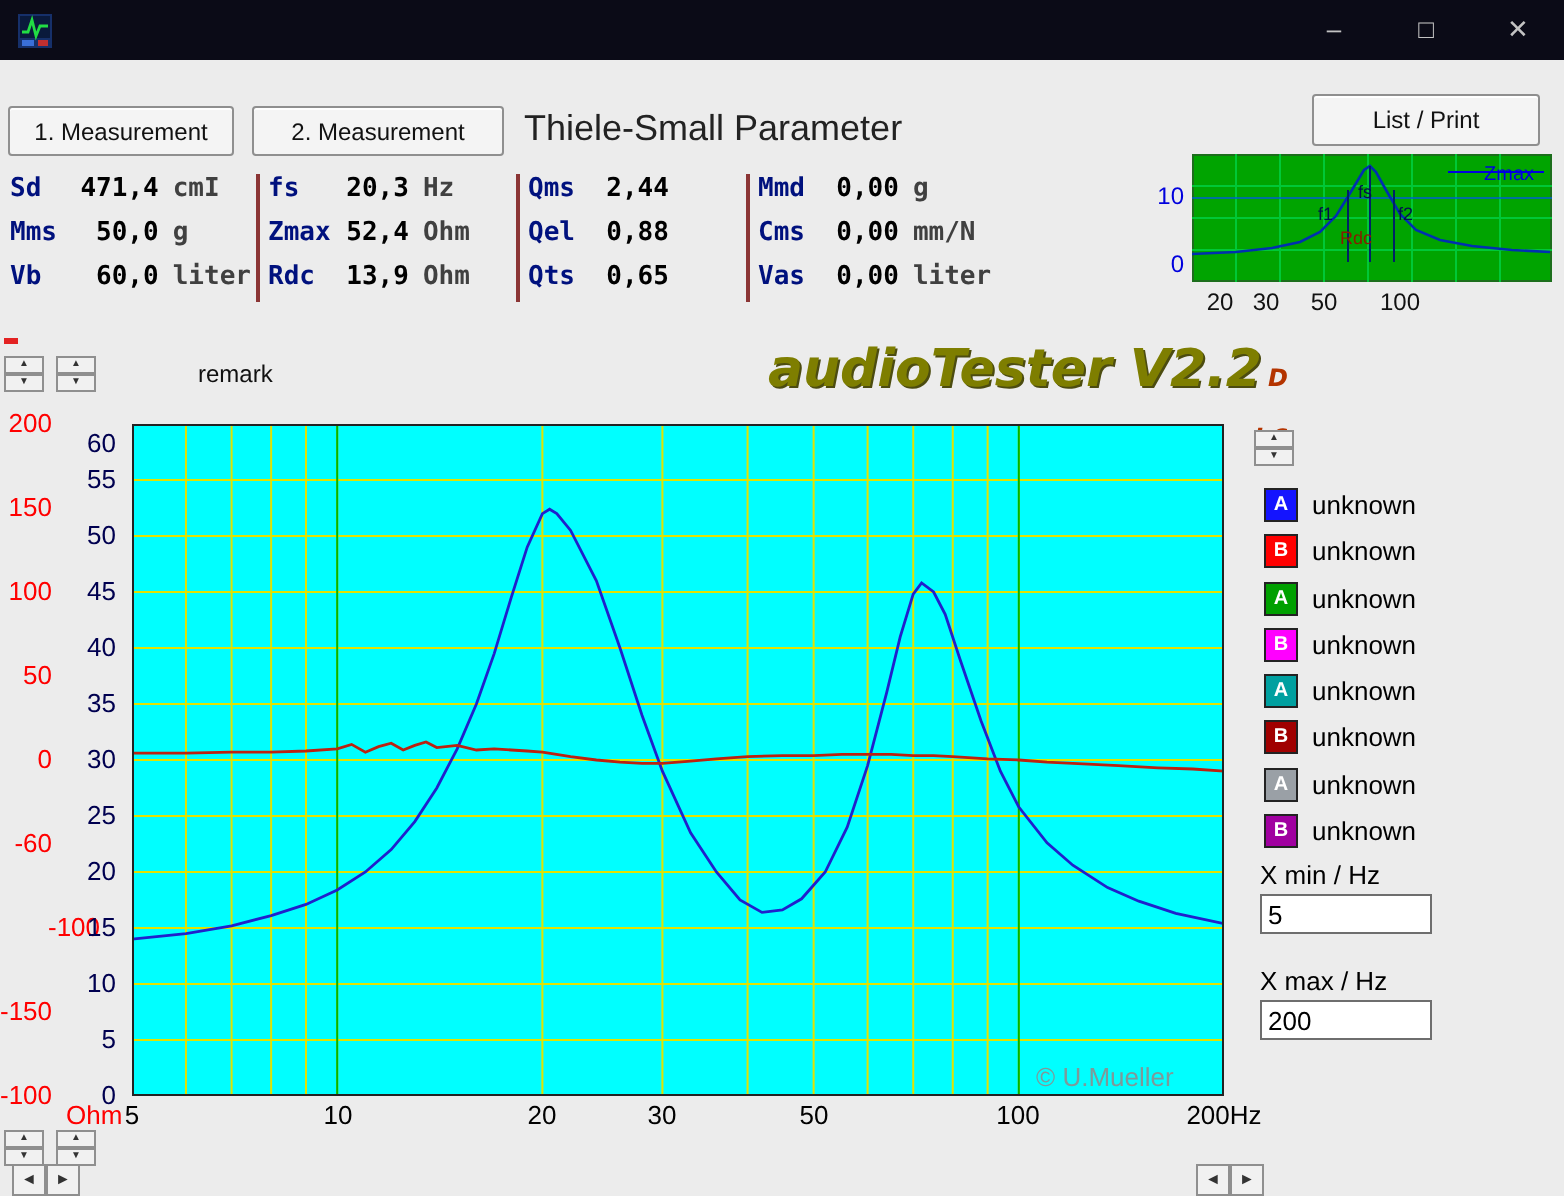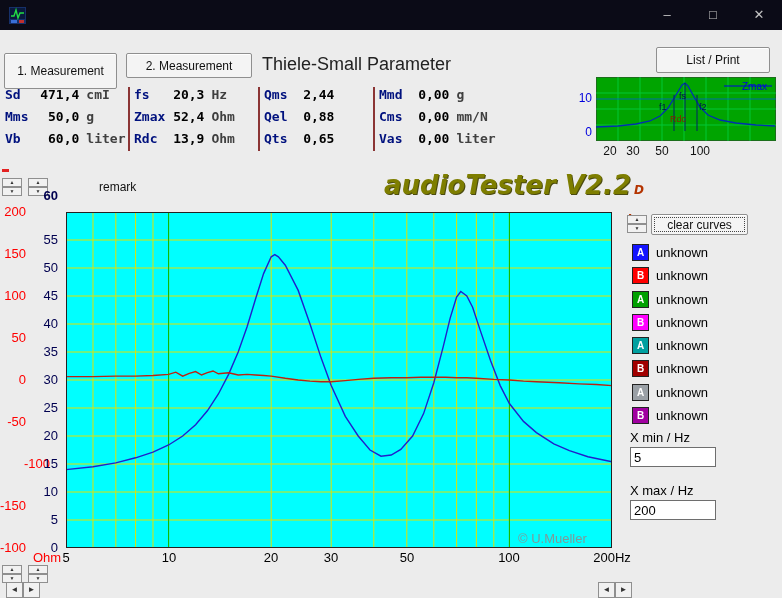--- a/index.html
+++ b/index.html
@@ -8,21 +8,21 @@
   
   .titlebar{position:absolute;left:0;top:0;width:782px;height:30px;background:#0b0b17;}
   .app-icon{position:absolute;left:9px;top:7px;}
   .caption-btn{position:absolute;top:0;width:46px;height:30px;color:#c3c3c3;text-align:center;
        line-height:30px;font-size:13px;cursor:default;}
   #cap-min{right:92px;} #cap-max{right:46px;} #cap-close{right:0;}
   
   .win-btn{position:absolute;background:#f4f4f4;border:1px solid #8f8f8f;border-radius:2px;
        font-family:"Liberation Sans",sans-serif;font-size:12px;color:#111;text-align:center;
        box-shadow:inset 0 1px 0 #ffffff;padding:0;}
-  #btn-m1{left:4px;top:53px;width:113px;height:36px;}
+  #btn-m1{left:4px;top:53px;width:113px;height:25px;}
   #btn-m2{left:126px;top:53px;width:126px;height:25px;}
   #btn-print{left:656px;top:47px;width:114px;height:26px;}
   #heading{position:absolute;left:262px;top:54px;font-size:18px;color:#222;}
   
   .param-col{position:absolute;top:84px;font-family:"DejaVu Sans Mono","Liberation Mono",monospace;
        font-size:13px;font-weight:700;line-height:22px;white-space:pre;}
   .param-row{height:22px;}
   .p-label{display:inline-block;width:4.5ch;color:#00117e;}
   .p-val{display:inline-block;text-align:right;color:#000;}
   .p-unit{margin-left:7px;color:#404040;}
@@ -150,21 +150,20 @@
   </div>
   <div class="abtn" id="arr-l1">◄</div>
   <div class="abtn" id="arr-l2">►</div>
   <div class="abtn" id="arr-r1">◄</div>
   <div class="abtn" id="arr-r2">►</div>
 
   <div class="spin" id="spin-e">
     <div class="spin-half">▲</div>
     <div class="spin-half">▼</div>
   </div>
-  <button class="win-btn" id="clear-btn">clear curves</button>
   <div class="range-label" id="xmin-label">X min / Hz</div>
   <input class="range-input" id="xmin-input" value="5" style="">
   <div class="range-label" id="xmax-label">X max / Hz</div>
   <input class="range-input" id="xmax-input" value="200" style="">
 
 <div class="param-col" style="left: 5px;"><div class="param-row"><span class="p-label">Sd</span><span class="p-val" style="width: 5ch;">471,4</span><span class="p-unit">cmI</span></div><div class="param-row"><span class="p-label">Mms</span><span class="p-val" style="width: 5ch;">50,0</span><span class="p-unit">g</span></div><div class="param-row"><span class="p-label">Vb</span><span class="p-val" style="width: 5ch;">60,0</span><span class="p-unit">liter</span></div></div>
     <div class="param-col" style="left: 134px;"><div class="param-row"><span class="p-label">fs</span><span class="p-val" style="width: 4.5ch;">20,3</span><span class="p-unit">Hz</span></div><div class="param-row"><span class="p-label">Zmax</span><span class="p-val" style="width: 4.5ch;">52,4</span><span class="p-unit">Ohm</span></div><div class="param-row"><span class="p-label">Rdc</span><span class="p-val" style="width: 4.5ch;">13,9</span><span class="p-unit">Ohm</span></div></div>
     <div class="param-col" style="left: 264px;"><div class="param-row"><span class="p-label">Qms</span><span class="p-val" style="width: 4.5ch;">2,44</span><span class="p-unit"></span></div><div class="param-row"><span class="p-label">Qel</span><span class="p-val" style="width: 4.5ch;">0,88</span><span class="p-unit"></span></div><div class="param-row"><span class="p-label">Qts</span><span class="p-val" style="width: 4.5ch;">0,65</span><span class="p-unit"></span></div></div>
     <div class="param-col" style="left: 379px;"><div class="param-row"><span class="p-label">Mmd</span><span class="p-val" style="width: 4.5ch;">0,00</span><span class="p-unit">g</span></div><div class="param-row"><span class="p-label">Cms</span><span class="p-val" style="width: 4.5ch;">0,00</span><span class="p-unit">mm/N</span></div><div class="param-row"><span class="p-label">Vas</span><span class="p-val" style="width: 4.5ch;">0,00</span><span class="p-unit">liter</span></div></div>
     <div class="sep" style="left: 128px;"></div>
@@ -200,25 +199,25 @@
     </div>
     <div class="legend-item" style="top: 407px;">
       <div class="legend-box" style="background: rgb(160, 0, 160);">B</div>
       <div class="legend-label">unknown</div>
     </div>
     <div class="axis-red" style="top: 204px; color: rgb(255, 0, 0);">200</div>
     <div class="axis-red" style="top: 246px; color: rgb(255, 0, 0);">150</div>
     <div class="axis-red" style="top: 288px; color: rgb(255, 0, 0);">100</div>
     <div class="axis-red" style="top: 330px; color: rgb(255, 0, 0);">50</div>
     <div class="axis-red" style="top: 372px; color: rgb(255, 0, 0);">0</div>
-    <div class="axis-red" style="top: 414px; color: rgb(255, 0, 0);">-50</div>
+    <div class="axis-red" style="top: 414px; color: rgb(255, 0, 0);">-60</div>
     <div class="axis-red" style="top: 456px; color: rgb(255, 0, 0); padding-left: 24px;">-100</div>
     <div class="axis-red" style="top: 498px; color: rgb(255, 0, 0);">-150</div>
     <div class="axis-red" style="top: 540px; color: rgb(255, 0, 0);">-100</div>
-    <div class="axis-ohm" style="top: 188px; color: rgb(0, 0, 80); font-weight: bold;">60</div>
+    <div class="axis-ohm" style="top: 214px; color: rgb(0, 0, 80);">60</div>
     <div class="axis-ohm" style="top: 232px; color: rgb(0, 0, 80);">55</div>
     <div class="axis-ohm" style="top: 260px; color: rgb(0, 0, 80);">50</div>
     <div class="axis-ohm" style="top: 288px; color: rgb(0, 0, 80);">45</div>
     <div class="axis-ohm" style="top: 316px; color: rgb(0, 0, 80);">40</div>
     <div class="axis-ohm" style="top: 344px; color: rgb(0, 0, 80);">35</div>
     <div class="axis-ohm" style="top: 372px; color: rgb(0, 0, 80);">30</div>
     <div class="axis-ohm" style="top: 400px; color: rgb(0, 0, 80);">25</div>
     <div class="axis-ohm" style="top: 428px; color: rgb(0, 0, 80);">20</div>
     <div class="axis-ohm" style="top: 456px; color: rgb(0, 0, 80);">15</div>
     <div class="axis-ohm" style="top: 484px; color: rgb(0, 0, 80);">10</div>

